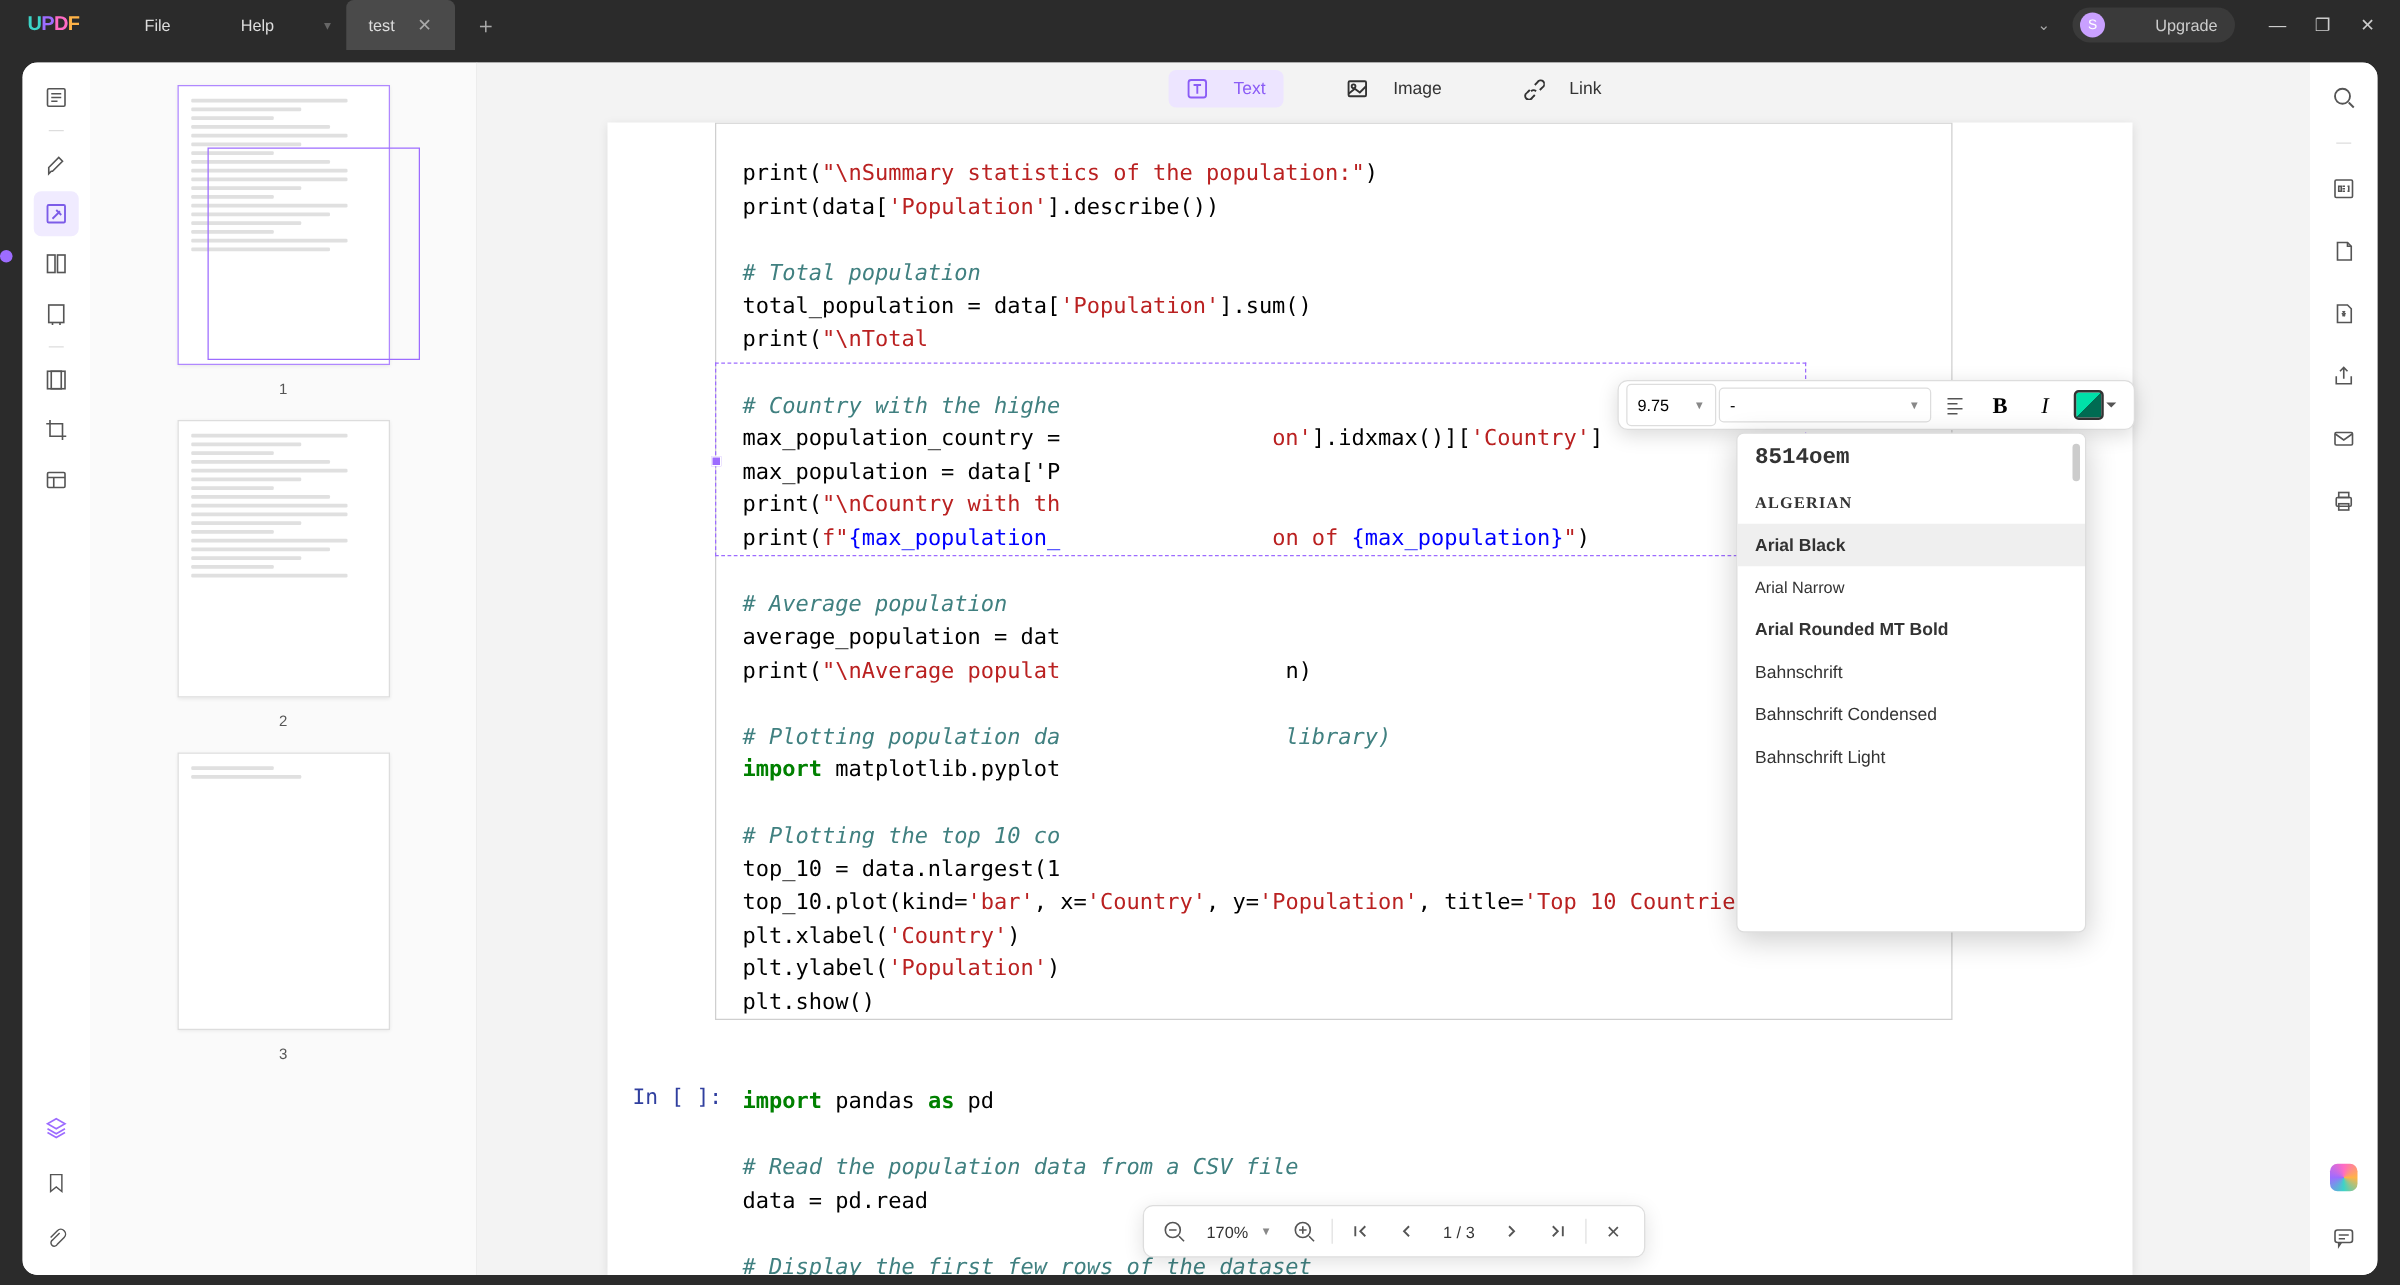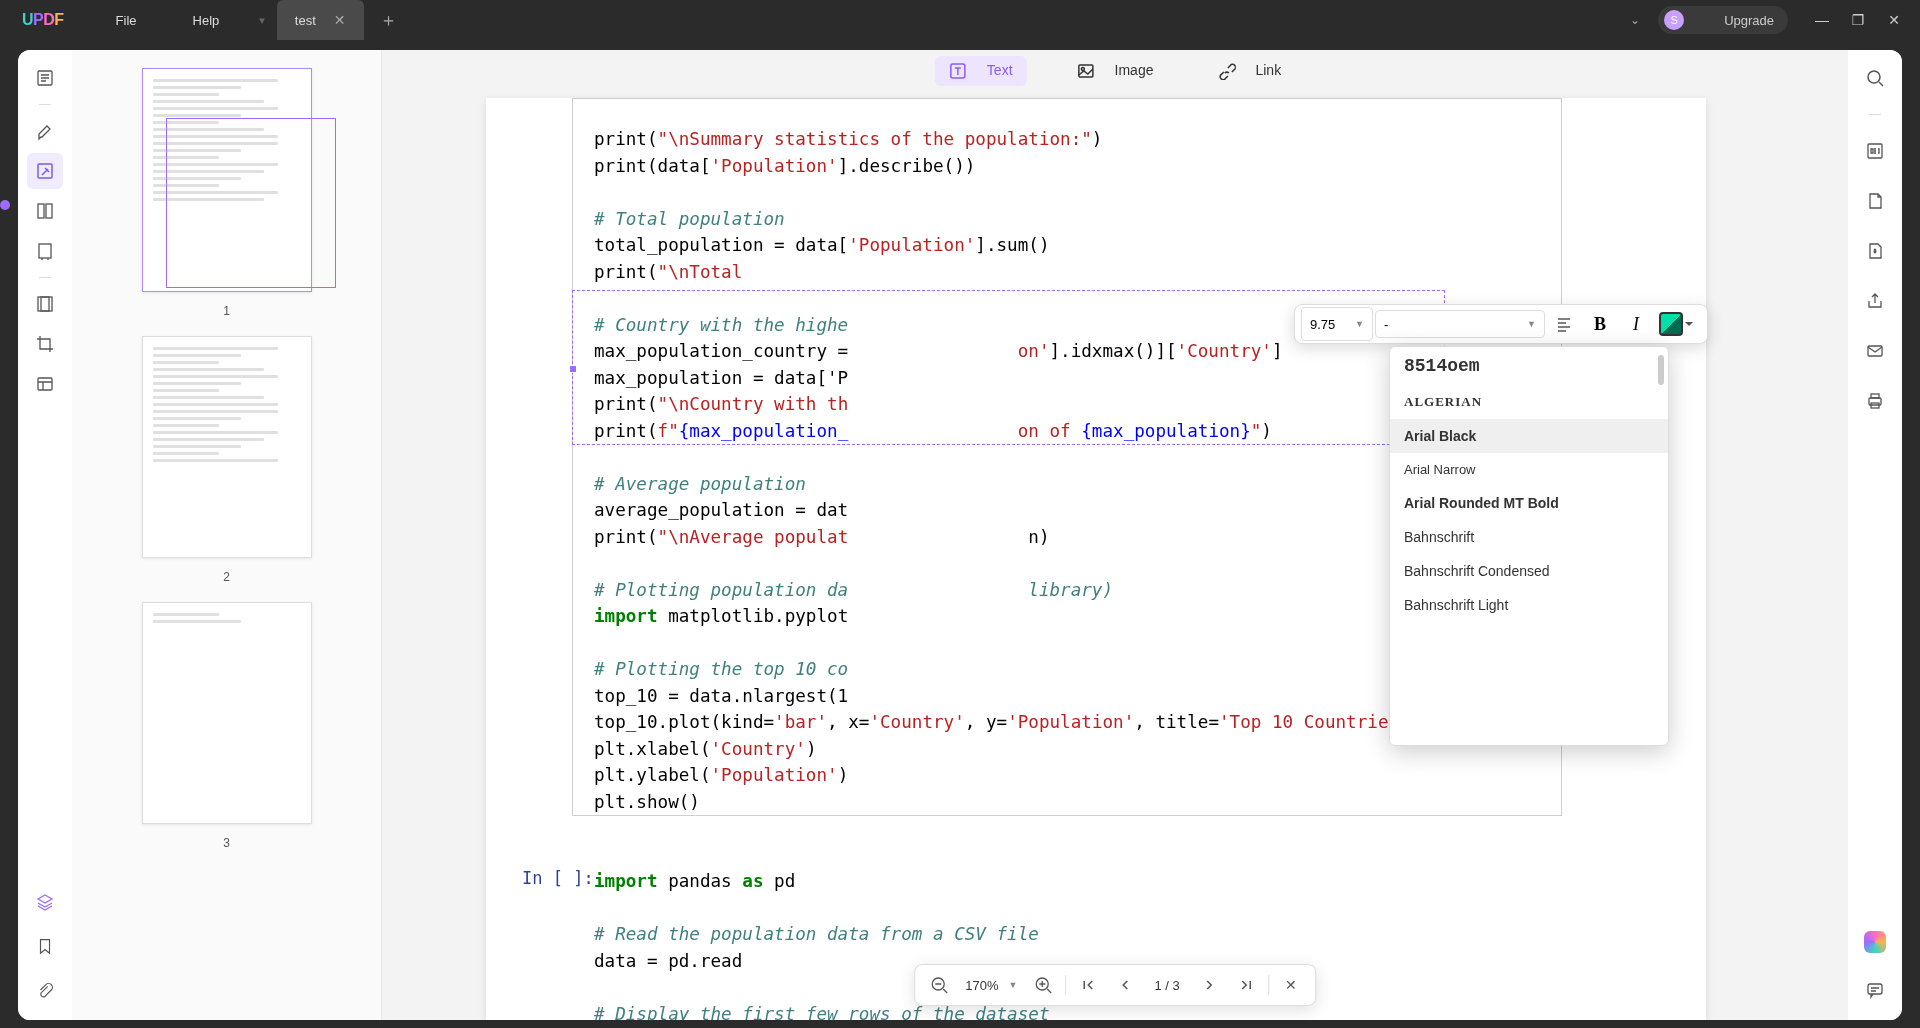--- a/index.html
+++ b/index.html
@@ -45,21 +45,21 @@
 .tool-btn { display: flex; align-items: flex-start; gap: 20px; padding: 6px 14px; border-radius: 6px; font-size: 14px; color: #333; cursor: pointer; }
 .tool-btn.active { background: #ede5ff; color: #8b5cf6; }
 .tool-icon { font-size: 16px; }
 
 .page { position: absolute; top: 48px; left: 104px; width: 1220px; bottom: 0; background: #fff; box-shadow: 0 2px 8px rgba(0,0,0,0.1); overflow: hidden; }
 .code { position: absolute; top: 28px; left: 108px; font-family: "Consolas","DejaVu Sans Mono",monospace; font-size: 17.6px; line-height: 26.5px; white-space: pre; color: #000; }
 .c-kw { color: #008000; font-weight: bold; }
 .c-str { color: #ba2121; }
 .c-cmt { color: #408080; font-style: italic; }
 .c-nm { color: #0000ff; }
-.prompt { position: absolute; left: 20px; color: #303f9f; font-family: monospace; font-size: 17px; margin-left: 16px; }
+.prompt { position: absolute; left: 20px; color: #303f9f; font-family: monospace; font-size: 17px; }
 .cell-border { position: absolute; border: 1px solid #cfcfcf; }
 .selection-box { position: absolute; border: 1.5px dashed #9d6cff; }
 .sel-handle { position: absolute; width: 8px; height: 8px; background: #9d6cff; border: 1px solid #fff; }
 
 .float-format { position: absolute; top: 254px; left: 912px; height: 40px; background: #fff; border: 1px solid #ddd; border-radius: 8px; box-shadow: 0 4px 16px rgba(0,0,0,0.15); display: flex; align-items: center; padding: 0 6px; gap: 2px; z-index: 10; }
 .ff-input { width: 72px; height: 28px; border: 1px solid #ddd; border-radius: 4px; padding: 16px 8px; font-size: 13px; display: flex; align-items: center; justify-content: space-between; }
 .ff-font { width: 170px; height: 28px; border: 1px solid #ddd; border-radius: 4px; padding: 0 8px; font-size: 13px; display: flex; align-items: center; justify-content: space-between; }
 .ff-btn { width: 34px; height: 28px; display: flex; align-items: center; justify-content: center; cursor: pointer; font-size: 16px; border-radius: 4px; }
 .ff-btn.bold { font-weight: 800; font-family: serif; font-size: 18px; }
 .ff-btn.italic { font-style: italic; font-family: serif; font-size: 18px; }

